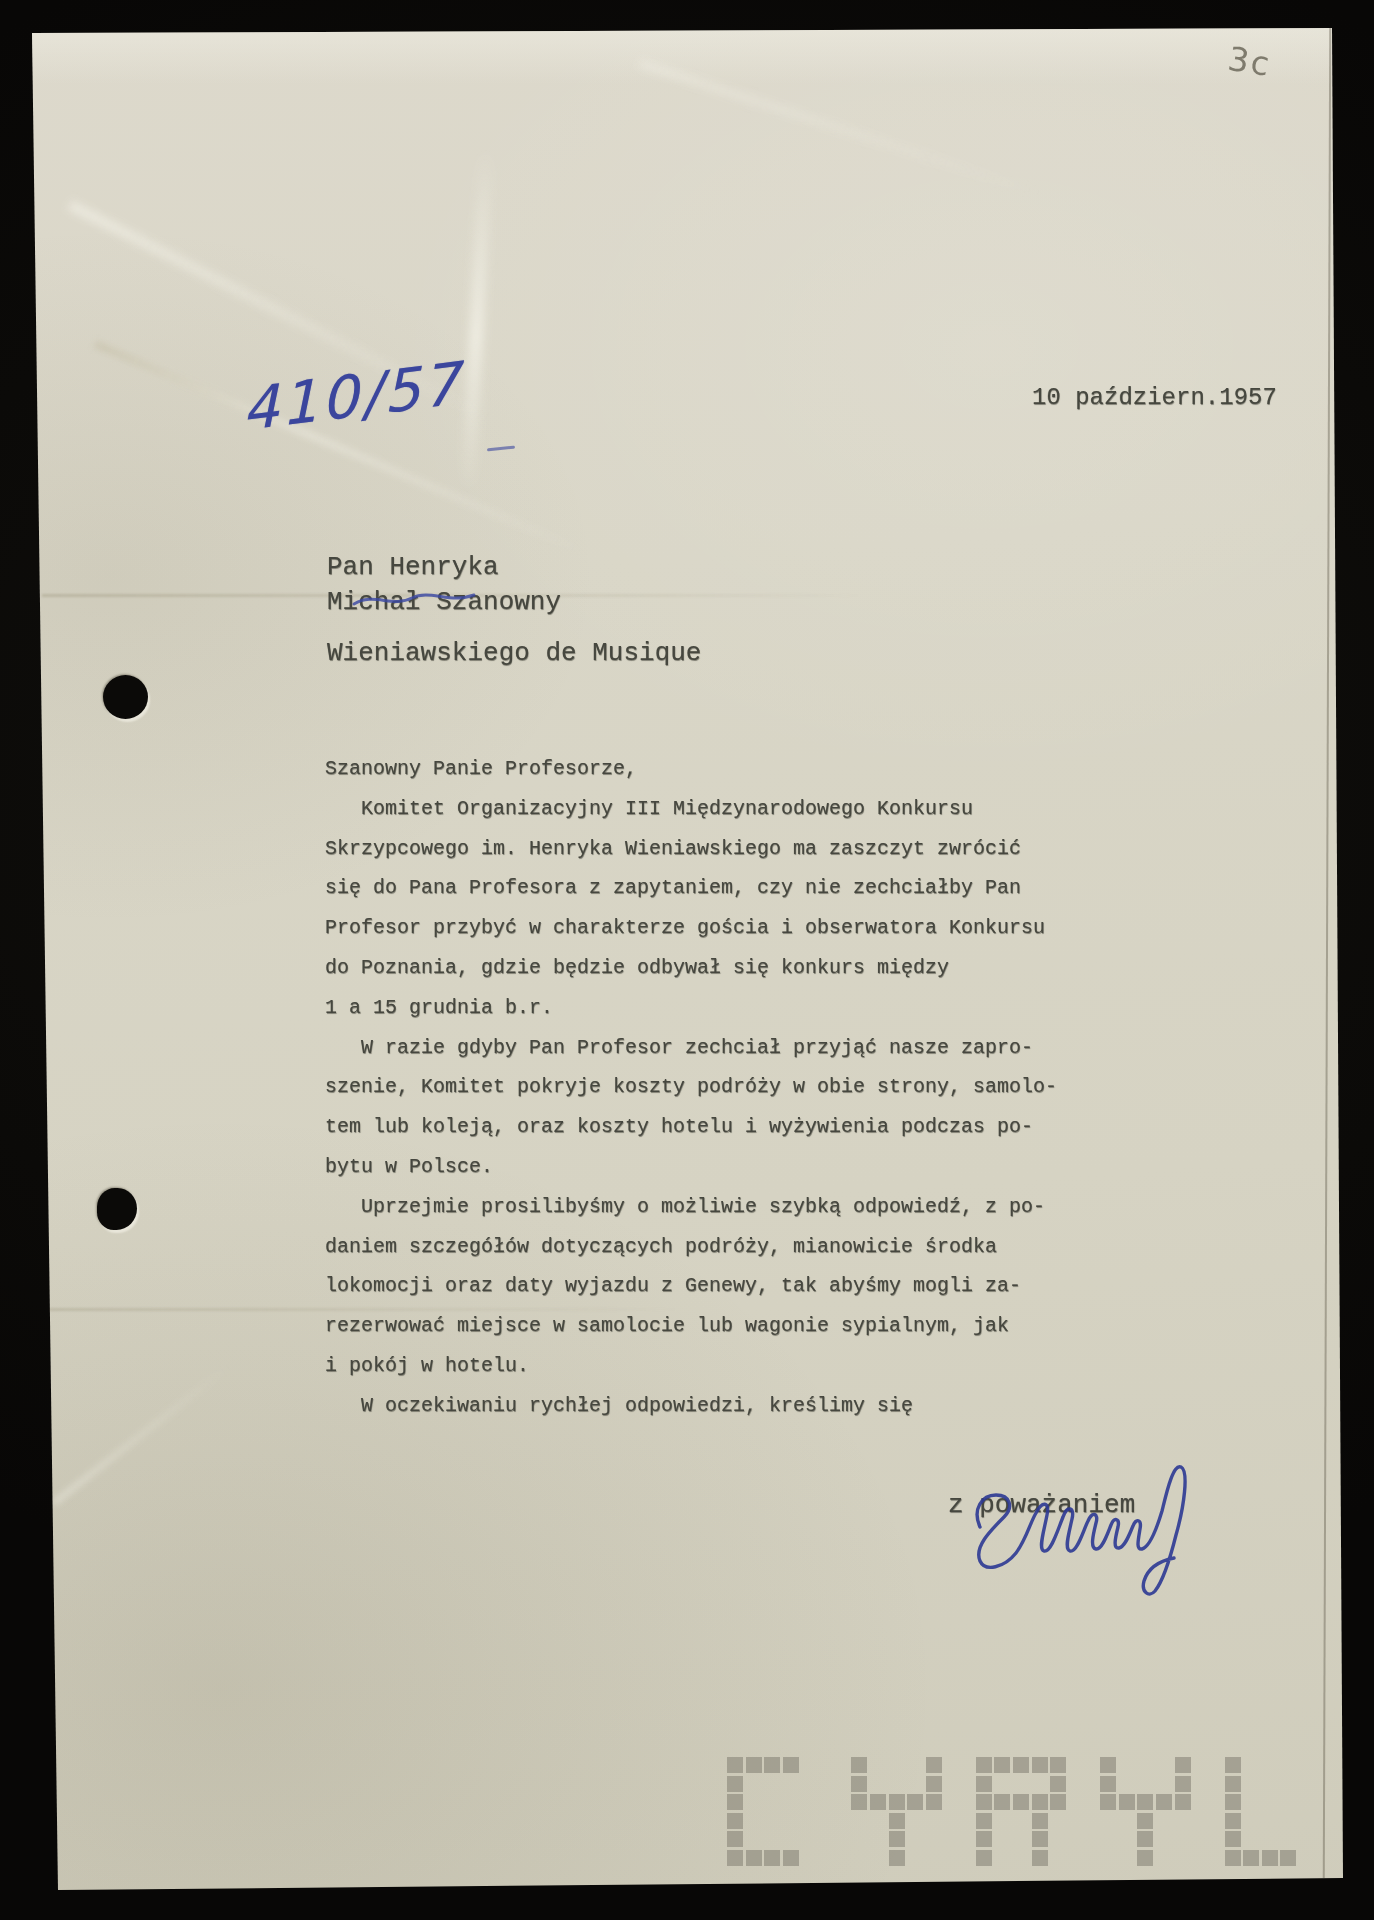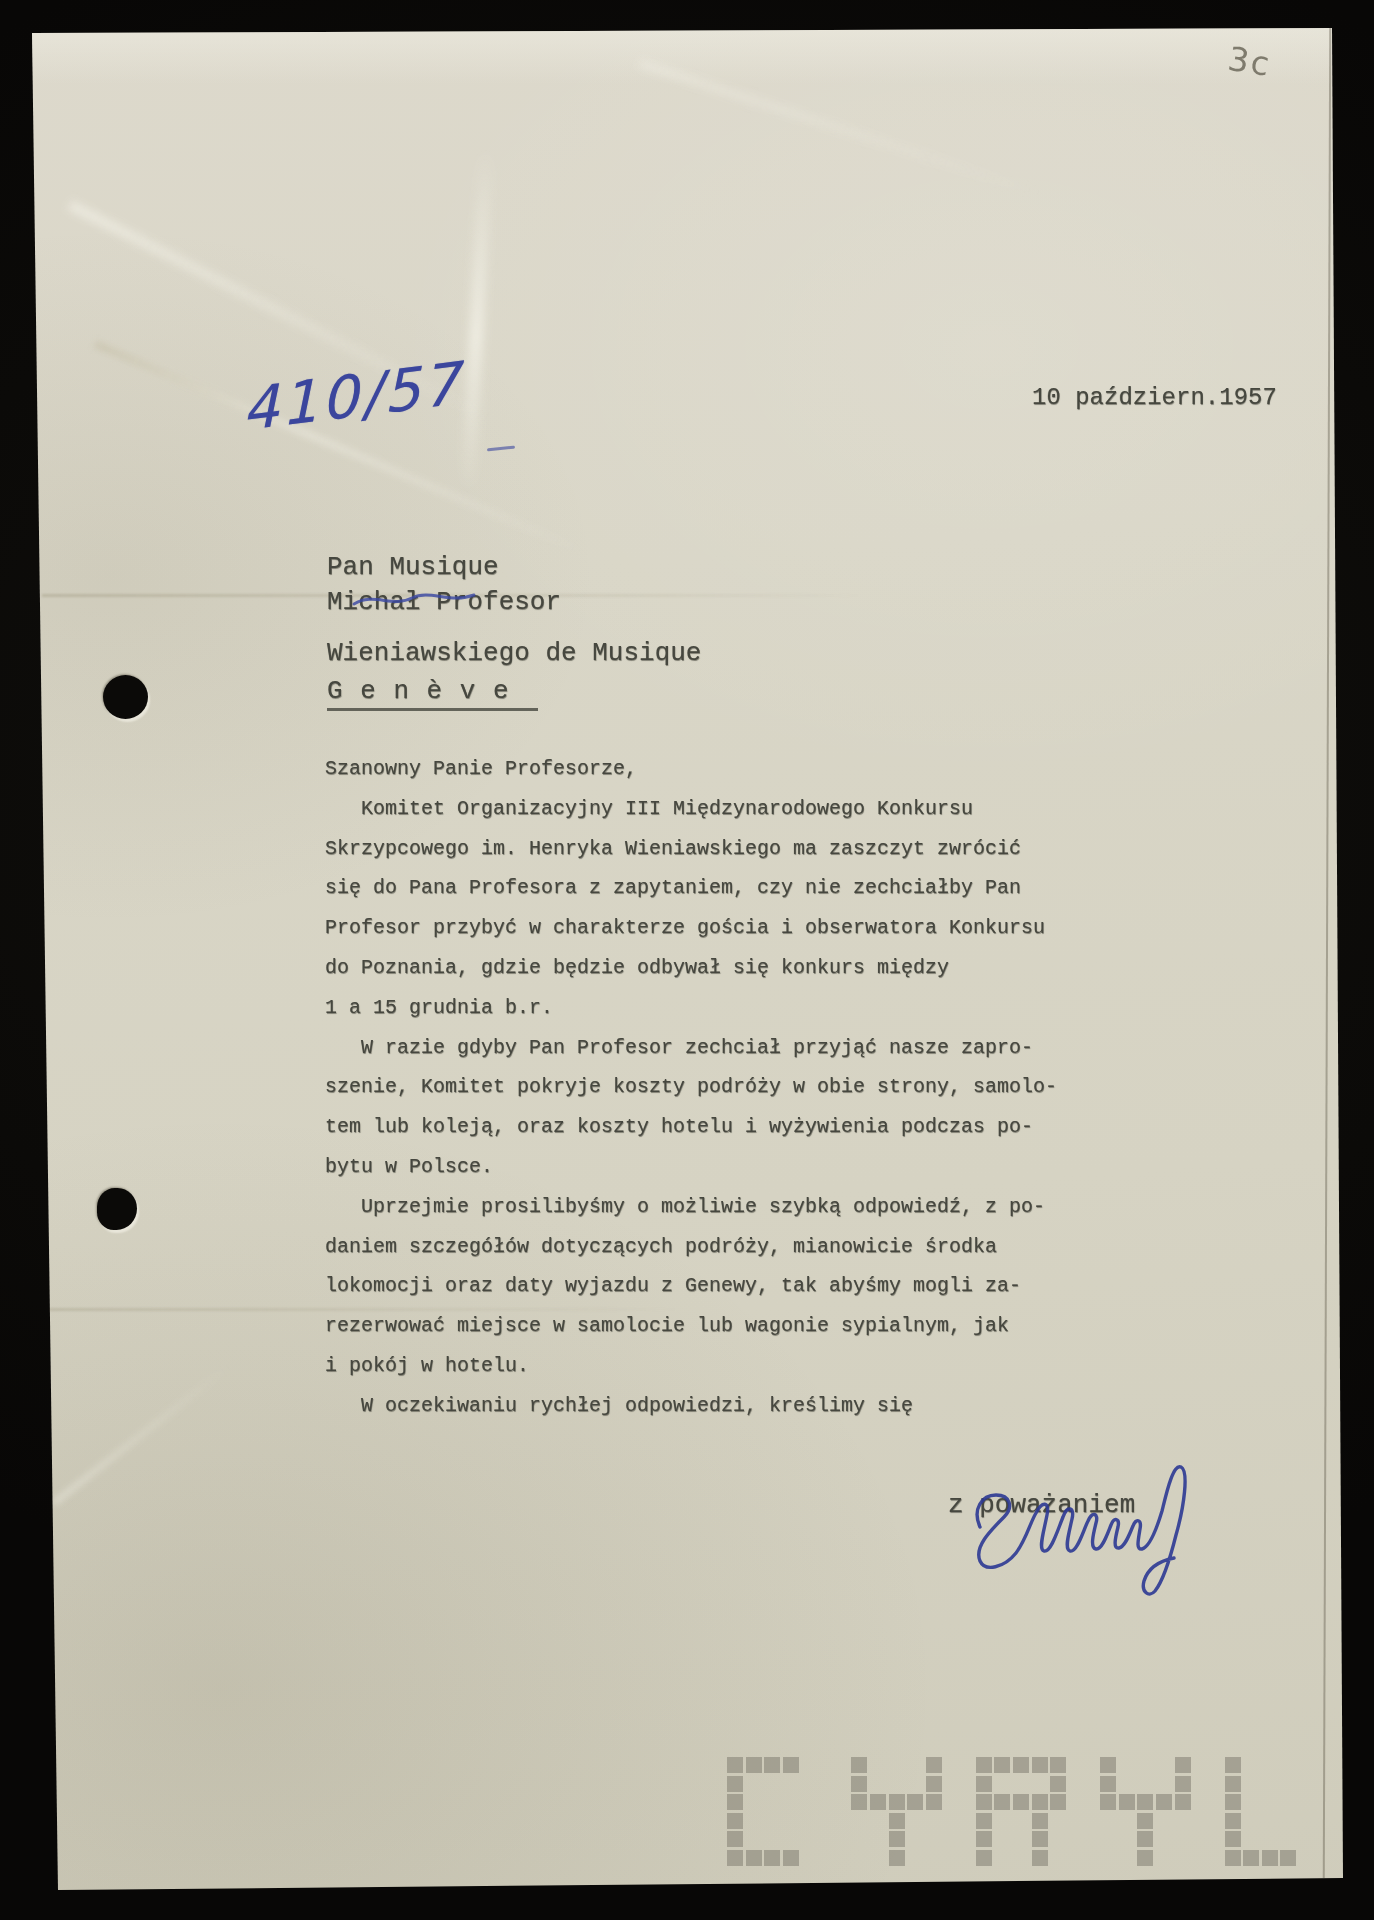--- a/index.html
+++ b/index.html
@@ -92,21 +92,21 @@
     <div class="crease crease-d4"></div>
     <div class="crease crease-h1"></div>
     <div class="crease crease-h2"></div>
     <div class="crease crease-d5"></div>
 
     <div class="pencil-note">3c</div>
     <div class="hand-ref">410/57</div>
 
     <div class="type date-line">10 październ.1957</div>
 
-    <div class="type recipient"><div class="r-line"><span>Pan Musique</span></div><div class="r-line"><span>Michał Profesor</span></div><div class="r-line"><span>Wieniawskiego de Musique</span></div><div class="r-line uline"><span>G e n è v e</span></div></div>
+    <div class="type recipient"><div class="r-line"><span>Pan Henryka</span></div><div class="r-line"><span>Michał Szanowny</span></div><div class="r-line"><span>Wieniawskiego de Musique</span></div></div>
 
     <div class="type body-block"><div class="tline">Szanowny Panie Profesorze,</div><div class="tline">   Komitet Organizacyjny III Międzynarodowego Konkursu</div><div class="tline">Skrzypcowego im. Henryka Wieniawskiego ma zaszczyt zwrócić</div><div class="tline">się do Pana Profesora z zapytaniem, czy nie zechciałby Pan</div><div class="tline">Profesor przybyć w charakterze gościa i obserwatora Konkursu</div><div class="tline">do Poznania, gdzie będzie odbywał się konkurs między</div><div class="tline">1 a 15 grudnia b.r.</div><div class="tline">   W razie gdyby Pan Profesor zechciał przyjąć nasze zapro-</div><div class="tline">szenie, Komitet pokryje koszty podróży w obie strony, samolo-</div><div class="tline">tem lub koleją, oraz koszty hotelu i wyżywienia podczas po-</div><div class="tline">bytu w Polsce.</div><div class="tline">   Uprzejmie prosilibyśmy o możliwie szybką odpowiedź, z po-</div><div class="tline">daniem szczegółów dotyczących podróży, mianowicie środka</div><div class="tline">lokomocji oraz daty wyjazdu z Genewy, tak abyśmy mogli za-</div><div class="tline">rezerwować miejsce w samolocie lub wagonie sypialnym, jak</div><div class="tline">i pokój w hotelu.</div><div class="tline">   W oczekiwaniu rychłej odpowiedzi, kreślimy się</div></div>
 
     <div class="type closing">z poważaniem</div>
 
     <svg class="sig-svg" width="310" height="180" viewBox="0 0 310 180">
       <path d="M50,72 C42,54 52,40 66,40 C80,40 84,52 74,62 C60,76 44,92 50,106
                C55,117 74,113 86,98 C96,85 100,68 106,58
                C112,46 120,46 117,60 C114,76 108,94 114,96 C121,98 128,74 133,62
                C137,50 145,52 142,64 C139,78 134,94 140,96 C147,98 153,76 158,66

